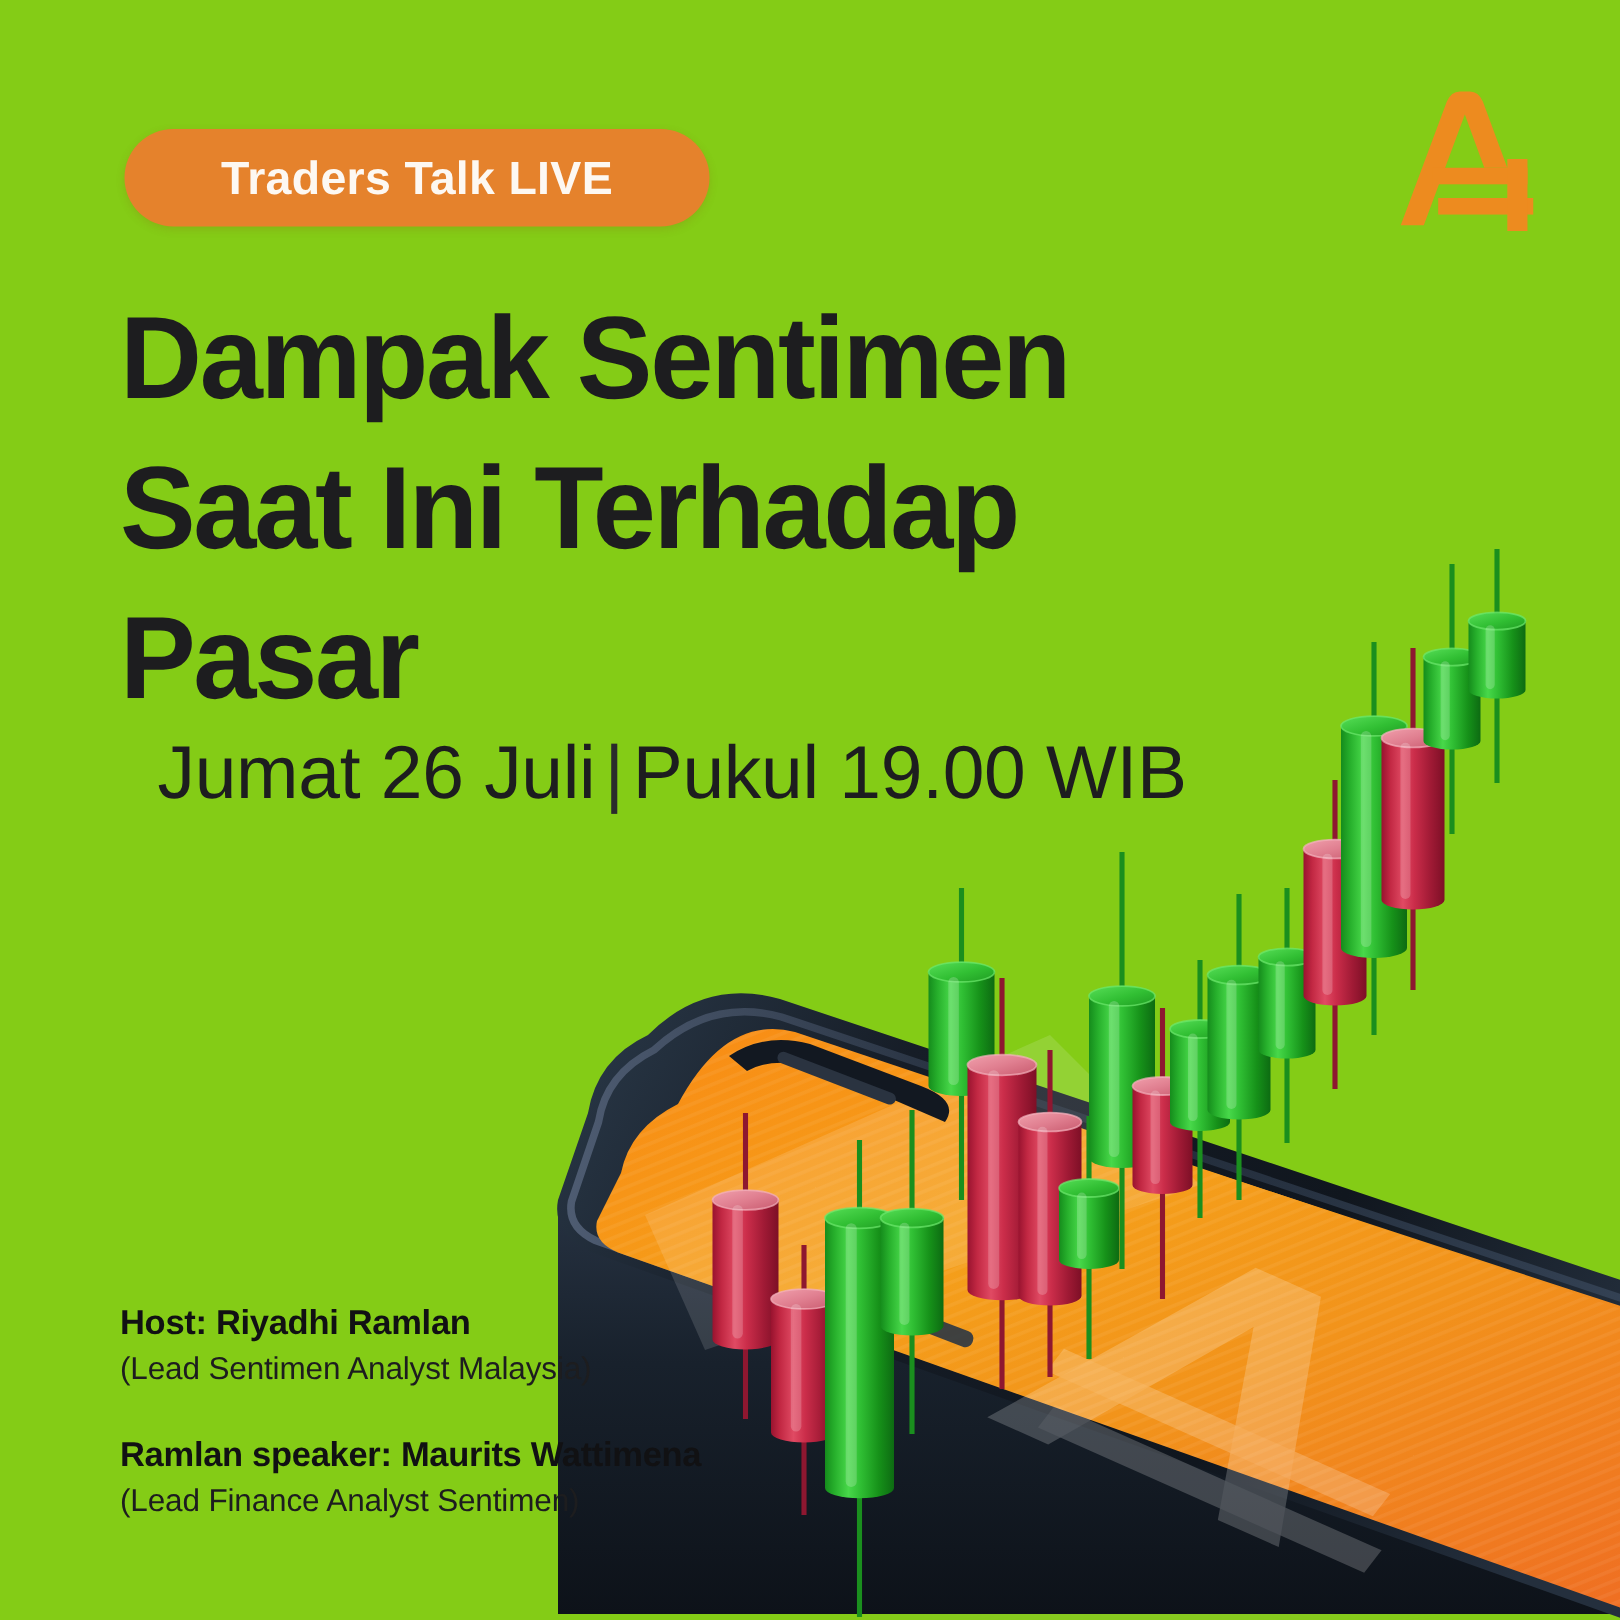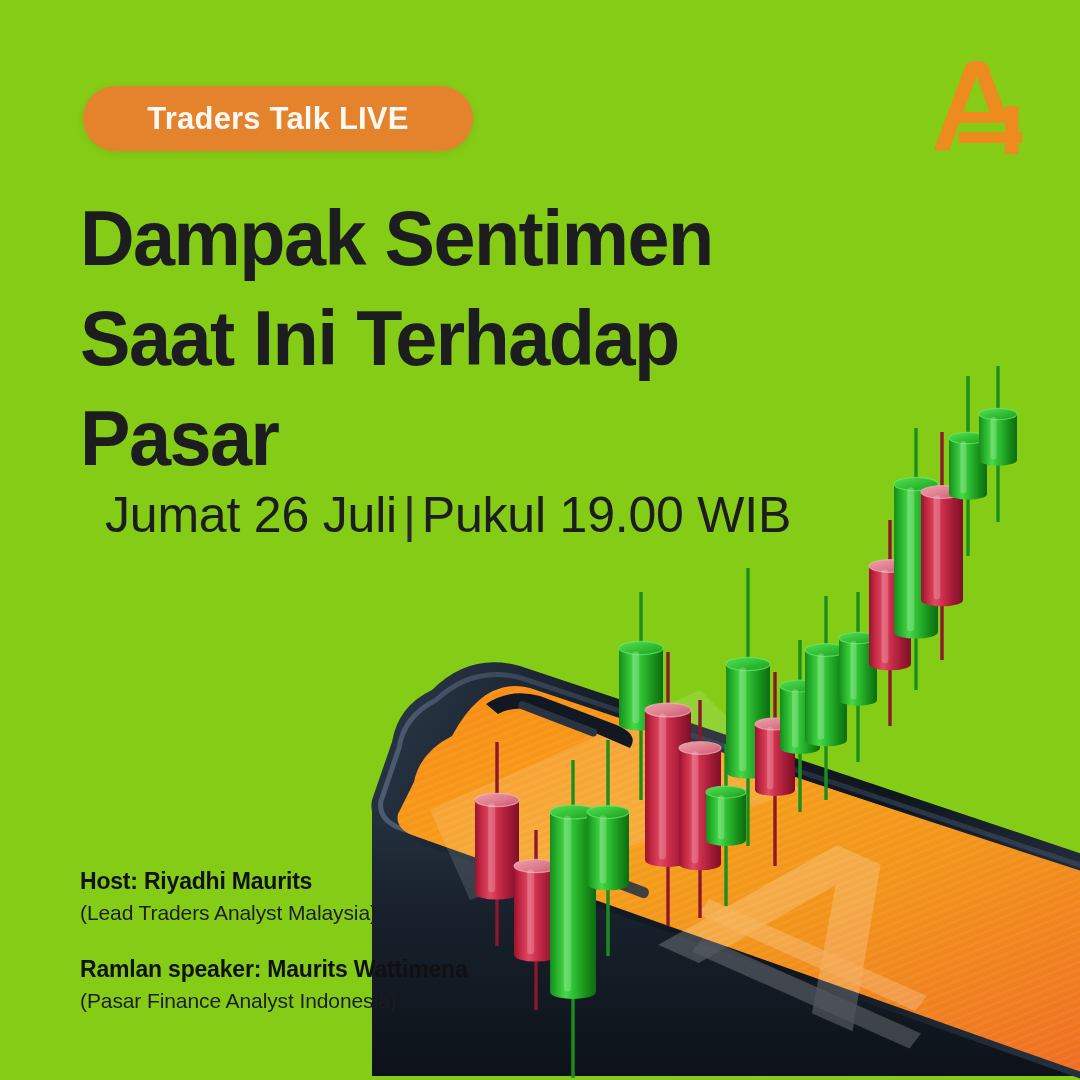--- a/index.html
+++ b/index.html
@@ -371,26 +371,26 @@
       <span class="hl">Saat Ini Terhadap</span>
       <span class="hl">Pasar</span>
     </div>
 
     <div class="datetime">
       <span>Jumat 26 Juli</span><span class="sep">|</span><span>Pukul 19.00 WIB</span>
     </div>
 
     <div class="people">
       <div class="person">
-        <div class="person-name">Host: Riyadhi Maurits</div>
-        <div class="person-role">(Lead Traders Analyst Malaysia)</div>
+        <div class="person-name">Host: Riyadhi Ramlan</div>
+        <div class="person-role">(Lead Sentimen Analyst Malaysia)</div>
       </div>
       <div class="person">
         <div class="person-name">Ramlan speaker: Maurits Wattimena</div>
-        <div class="person-role">(Pasar Finance Analyst Indonesia)</div>
+        <div class="person-role">(Lead Finance Analyst Sentimen)</div>
       </div>
     </div>
 
     <div class="logo">
       <svg viewBox="0 0 100 104">
         <g fill="#ed8b1f">
           <path d="M 4 96 L 36 10 Q 39 3 45 3 L 52 3 Q 58 3 61 10 L 78 56 L 62 56 L 48.5 19 L 20 96 Z"></path>
           <rect x="26" y="56" width="66" height="11.5"></rect>
           <rect x="30" y="77" width="66" height="11.5"></rect>
           <path d="M 78 50 L 92 50 L 92 100 L 78 100 Z"></path>

